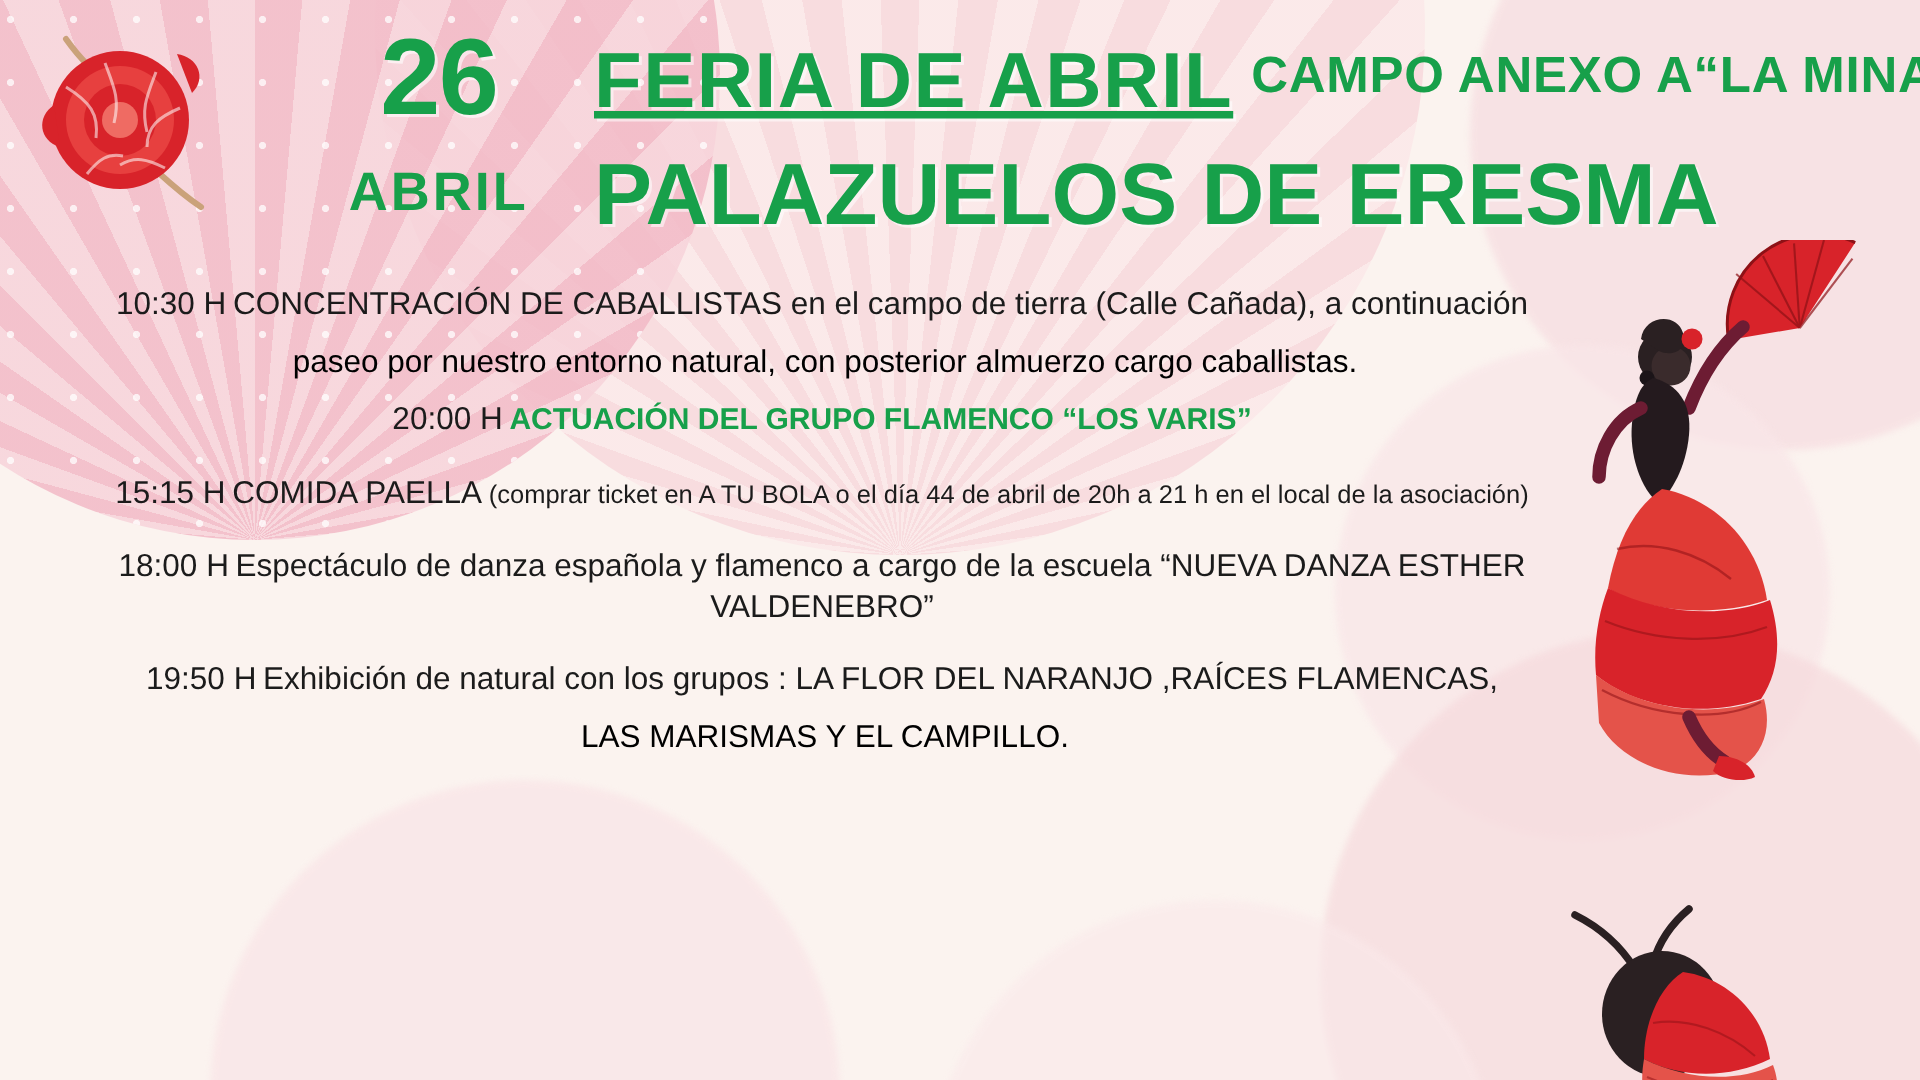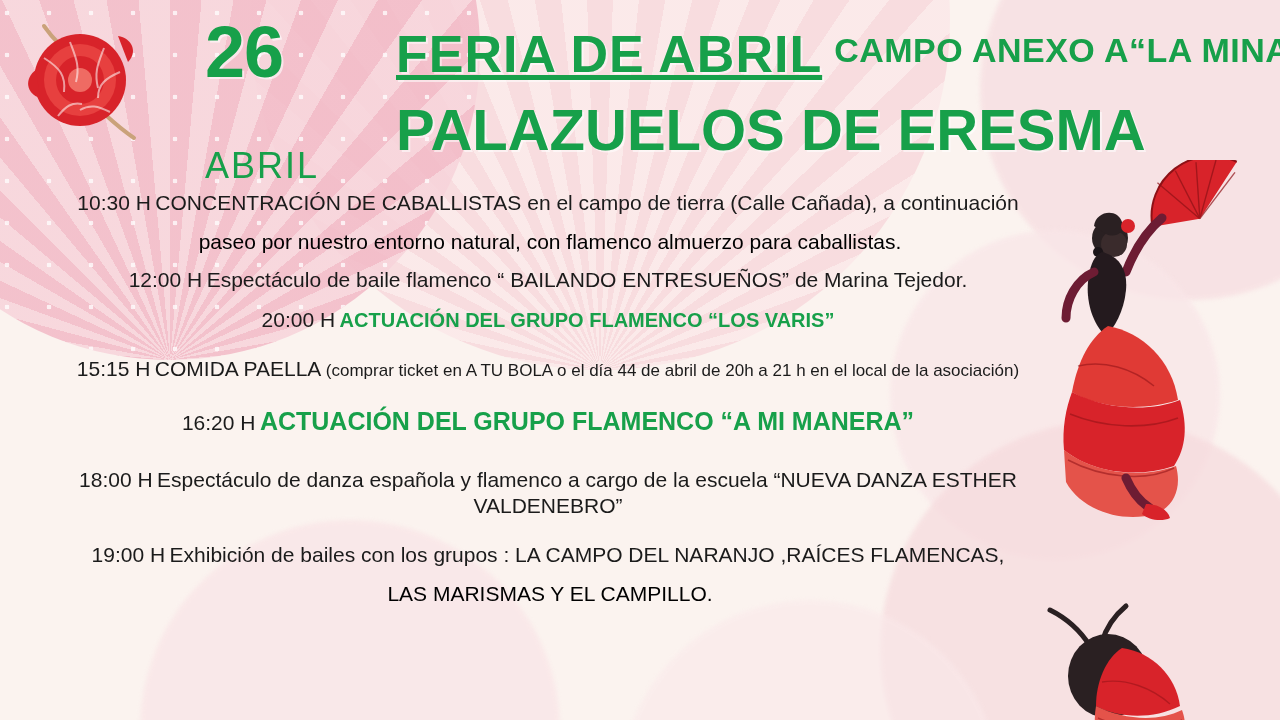--- a/index.html
+++ b/index.html
@@ -94,36 +94,36 @@
     position: absolute;
     left: 0; top: 0;
     width: 1280px;
     height: 178px;
   }
   .date-block {
     position: absolute;
     left: 205px;
     top: 16px;
     width: 175px;
-    text-align: left;
+    text-align: center;
     color: #17a04a;
   }
   .date-day {
     font-size: 72px;
     font-weight: bold;
     line-height: 1;
     letter-spacing: -1px;
     text-shadow: 2px 2px 0 rgba(255,255,255,.6);
   }
   .date-month {
     font-size: 36px;
-    font-weight: normal;
+    font-weight: bold;
     letter-spacing: 2px;
     line-height: 1;
-    margin-top: 60px;
+    margin-top: 22px;
   }
   .title-block {
     position: absolute;
     left: 396px;
     top: 24px;
     width: 880px;
   }
   .title-line-1 {
     white-space: nowrap;
   }
@@ -261,51 +261,43 @@
       <div class="title-line-2">PALAZUELOS DE ERESMA</div>
     </div>
   </div>
 
   <div class="programme">
 
     <div class="item">
       <span class="time">10:30 H</span>
       <span class="txt">CONCENTRACIÓN DE CABALLISTAS en el campo de tierra (Calle Cañada), a continuación</span>
     </div>
-    <div class="continuation">paseo  por nuestro entorno natural, con flamenco almuerzo para caballistas.</div>
-
-    <div class="item">
-      <span class="time">12:00 H</span>
-      <span class="txt">Espectáculo de baile flamenco  “ BAILANDO ENTRESUEÑOS” de Marina Tejedor.</span>
-    </div>
+    <div class="continuation">paseo  por nuestro entorno natural, con posterior almuerzo cargo caballistas.</div>
+
 
     <div class="item spaced">
       <span class="time">20:00 H</span>
       <span class="green">ACTUACIÓN DEL GRUPO FLAMENCO “LOS VARIS”</span>
     </div>
 
     <div class="item spaced">
       <span class="time">15:15 H</span>
       <span class="txt">COMIDA PAELLA</span>
       <span class="txt-small">(comprar ticket en A TU  BOLA o el día 44 de abril de 20h a 21 h en el local de la asociación)</span>
     </div>
 
-    <div class="item tall">
-      <span class="time">16:20 H</span>
-      <span class="green-big">ACTUACIÓN DEL GRUPO FLAMENCO “A MI MANERA”</span>
-    </div>
 
     <div class="item spaced">
       <span class="time">18:00 H</span>
       <span class="txt">Espectáculo de danza española y flamenco a cargo de la escuela “NUEVA DANZA ESTHER VALDENEBRO”</span>
     </div>
 
     <div class="item">
-      <span class="time">19:00 H</span>
-      <span class="txt">Exhibición de bailes con los grupos  : LA CAMPO DEL NARANJO ,RAÍCES FLAMENCAS,</span>
+      <span class="time">19:50 H</span>
+      <span class="txt">Exhibición de natural con los grupos  : LA FLOR DEL NARANJO ,RAÍCES FLAMENCAS,</span>
     </div>
     <div class="continuation">LAS MARISMAS Y EL CAMPILLO.</div>
 
   </div>
 
   <svg class="dancer-top" viewBox="0 0 230 370">
     <g>
 
       <g transform="translate(118,8) rotate(-12)">
         <path d="M0 60 A60 60 0 0 1 96 14 L48 62 Z" fill="#d8232a"></path>

